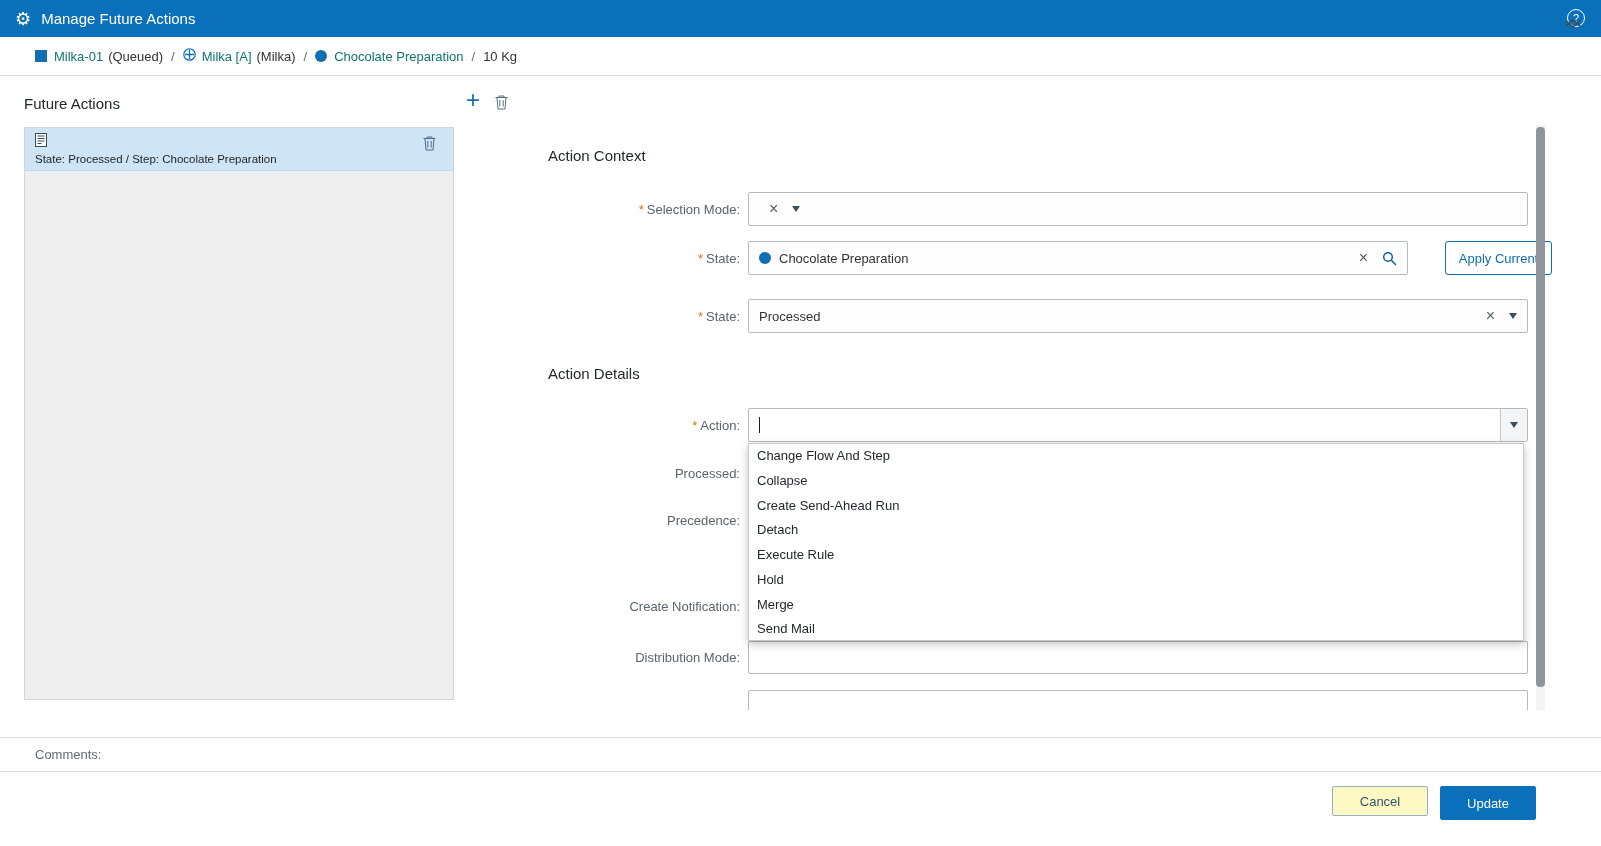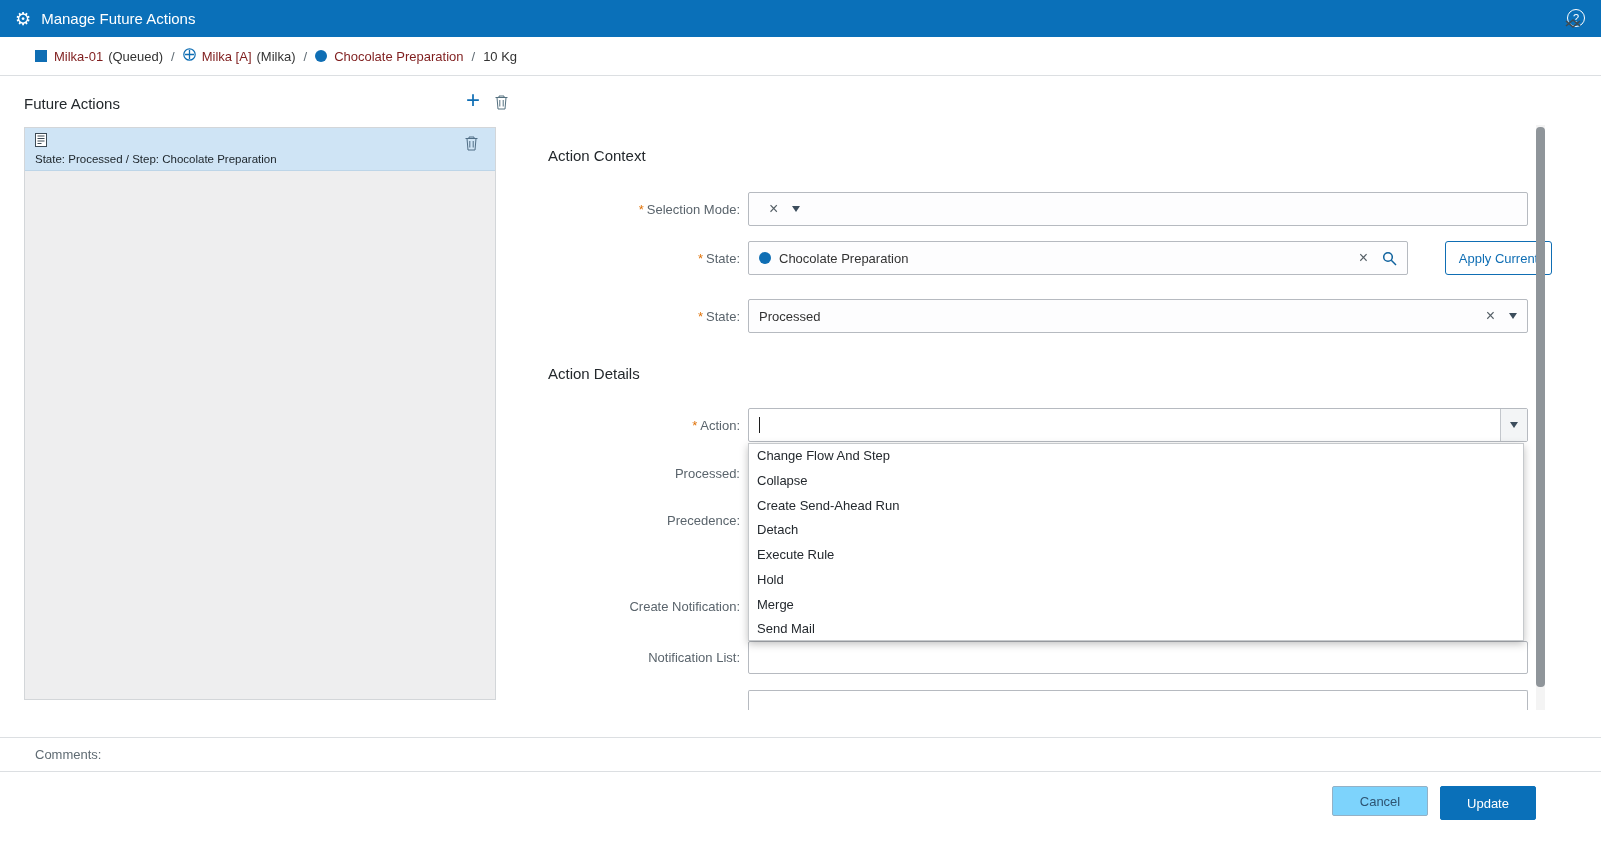--- a/index.html
+++ b/index.html
@@ -8,33 +8,33 @@
   .screen { position:relative; width:1601px; height:846px; background:#fff; overflow:hidden; }
 
   
   .topbar { position:absolute; top:0; left:0; right:0; height:37px; background:#0a70b9; display:flex; align-items:center; }
   .topbar .gear { color:#fff; font-size:18px; line-height:18px; margin-left:15px; }
   .topbar .title { color:#fff; font-size:15px; margin-left:10px; }
   .help-btn { position:absolute; right:16px; top:9px; width:18px; height:18px; border:1.5px solid #fff; border-radius:50%; color:#fff; font-size:11px; display:flex; align-items:center; justify-content:center; cursor:pointer; }
 
   
   .crumbbar { position:absolute; top:37px; left:0; right:0; height:39px; background:#fff; border-bottom:1px solid #dcdfe2; display:flex; align-items:center; padding:0 35px; font-size:13px; color:#333; }
-  .crumb-link { color:#7f1d1d; text-decoration:none; cursor:pointer; }
+  .crumb-link { color:#0f766e; text-decoration:none; cursor:pointer; }
   .crumb-suffix { margin-left:5px; color:#333; }
   .crumb-sep { margin:0 8px; color:#5f6b73; }
   .sq-icon { width:12px; height:12px; background:#0f6eb4; display:inline-block; margin-right:7px; flex:none; }
   .ci-icon { width:12px; height:12px; background:#0f6eb4; border-radius:50%; display:inline-block; margin-right:7px; flex:none; }
   .wf-icon { margin-right:6px; flex:none; }
   .crumb-caret { position:absolute; right:20px; top:15px; cursor:pointer; }
 
   
   .fa-heading { position:absolute; left:24px; top:95px; font-size:15px; color:#23282c; }
   .add-btn { position:absolute; left:461px; top:87px; width:24px; height:26px; color:#0f6eb4; font-size:24px; font-weight:300; text-align:center; line-height:26px; cursor:pointer; }
   .trash-top-btn { position:absolute; left:495px; top:95px; color:#54707f; cursor:pointer; }
-  .fa-list { position:absolute; left:24px; top:127px; width:472px; height:573px; background:#eeeeef; border:1px solid #d3d6d9; }
+  .fa-list { position:absolute; left:24px; top:127px; width:430px; height:573px; background:#eeeeef; border:1px solid #d3d6d9; }
   .fa-item { position:relative; height:43px; background:#cfe4f5; border-bottom:1px solid #bdd5e8; cursor:pointer; }
   .fa-item .doc-icon { position:absolute; left:10px; top:5px; }
   .fa-item-text { position:absolute; left:10px; top:25px; font-size:11.5px; color:#20282e; white-space:nowrap; }
   .trash-item-btn { position:absolute; right:17px; top:8px; color:#4f6d85; cursor:pointer; }
 
   
   .section-heading { position:absolute; font-size:15px; color:#23282c; }
   #heading-context { left:548px; top:147px; }
   #heading-details { left:548px; top:365px; }
 
@@ -71,21 +71,21 @@
   .dd-option { height:24.75px; line-height:24.75px; padding-left:8px; font-size:13px; color:#24292e; cursor:pointer; }
 
   .scrollbar { position:absolute; left:1536px; top:125px; width:9px; height:585px; background:#f4f4f4; }
   .scroll-thumb { position:absolute; left:0; top:2px; width:9px; height:560px; background:#8f959a; border-radius:4px; cursor:pointer; }
 
   
   .comments-bar { position:absolute; left:0; right:0; top:737px; height:35px; background:#fff; border-top:1px solid #dcdfe2; border-bottom:1px solid #dcdfe2; display:flex; align-items:center; padding:0 35px; }
   .comments-label { font-size:13px; color:#5f6b73; }
   .comments-caret { position:absolute; right:20px; top:13px; cursor:pointer; }
 
-  .btn-cancel { position:absolute; left:1332px; top:786px; width:96px; height:30px; background:#7dd3fc; border:1px solid #93b1c6; border-radius:2px; color:#2e5472; font-size:13px; font-family:"Liberation Sans",sans-serif; display:flex; align-items:center; justify-content:center; cursor:pointer; }
+  .btn-cancel { position:absolute; left:1332px; top:786px; width:96px; height:30px; background:#fef9c3; border:1px solid #93b1c6; border-radius:2px; color:#2e5472; font-size:13px; font-family:"Liberation Sans",sans-serif; display:flex; align-items:center; justify-content:center; cursor:pointer; }
   .btn-update { position:absolute; left:1440px; top:786px; width:96px; height:34px; background:#0a70b9; border:1px solid #0a70b9; border-radius:2px; color:#fff; font-size:13px; font-family:"Liberation Sans",sans-serif; display:flex; align-items:center; justify-content:center; cursor:pointer; }
 </style>
 </head>
 <body>
 
 <div class="screen">
 
   <header class="topbar">
     <span class="gear">⚙</span>
     <span class="title">Manage Future Actions</span>
@@ -178,21 +178,21 @@
     <span class="val"></span>
     <span class="combo-btn">
         <span class="caret"></span>
       </span>
   </div>
 
   <label class="lbl" id="lbl-execution">Processed:</label>
   <label class="lbl" id="lbl-precedence">Precedence:</label>
   <label class="lbl" id="lbl-create-notification">Create Notification:</label>
 
-  <label class="lbl" id="lbl-distribution">Notification List:</label>
+  <label class="lbl" id="lbl-distribution">Distribution Mode:</label>
   <div class="fld" id="fld-distribution">
     <span class="val"></span>
   </div>
 
   <div class="fld" id="fld-partial"></div>
 
   <div class="dropdown">
     <div class="dd-option">Change Flow And Step</div>
     <div class="dd-option">Collapse</div>
     <div class="dd-option">Create Send-Ahead Run</div>

